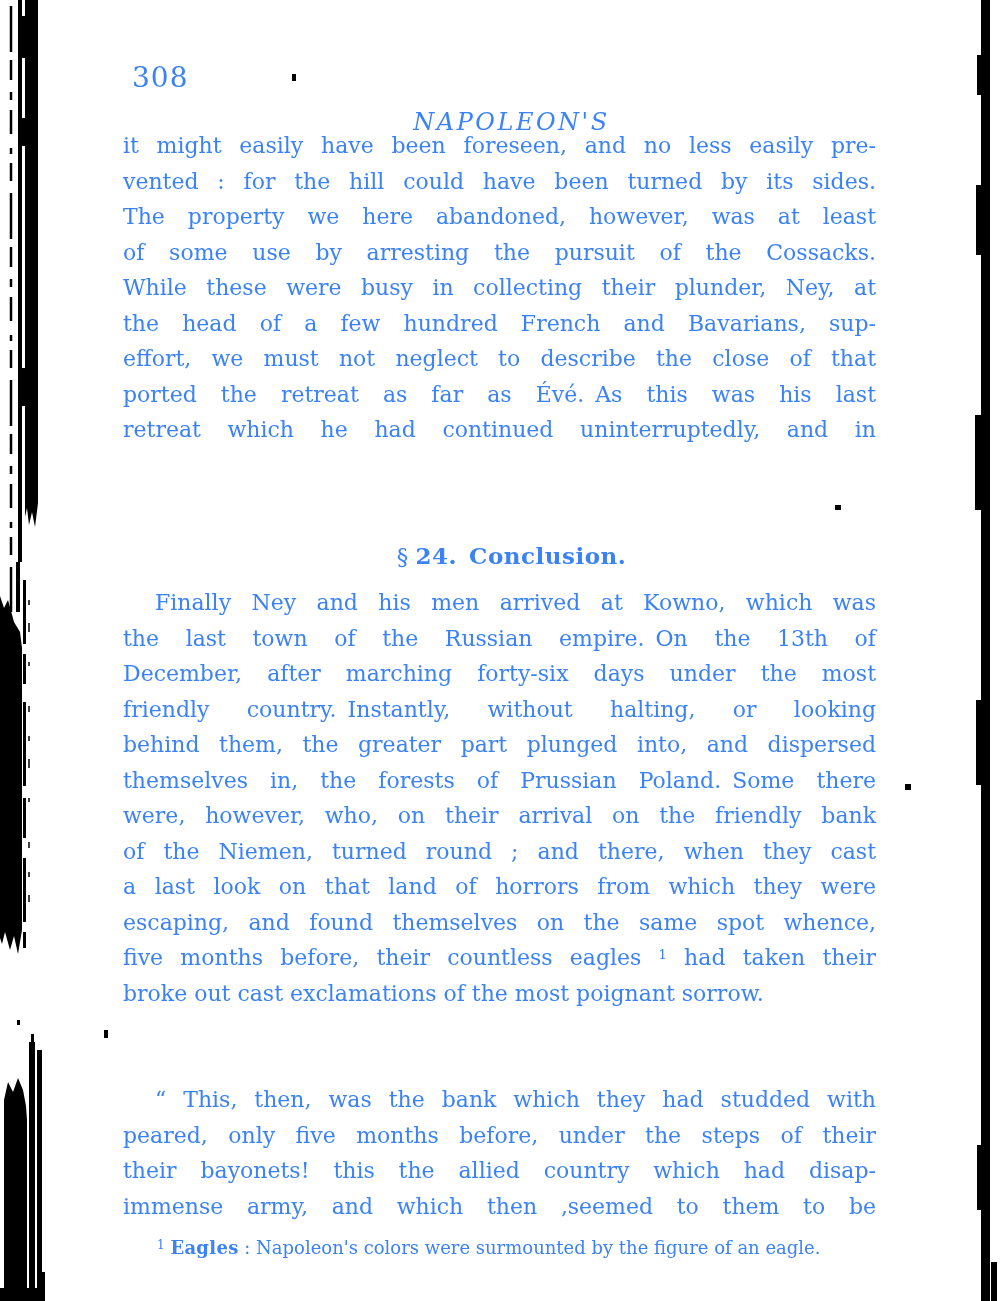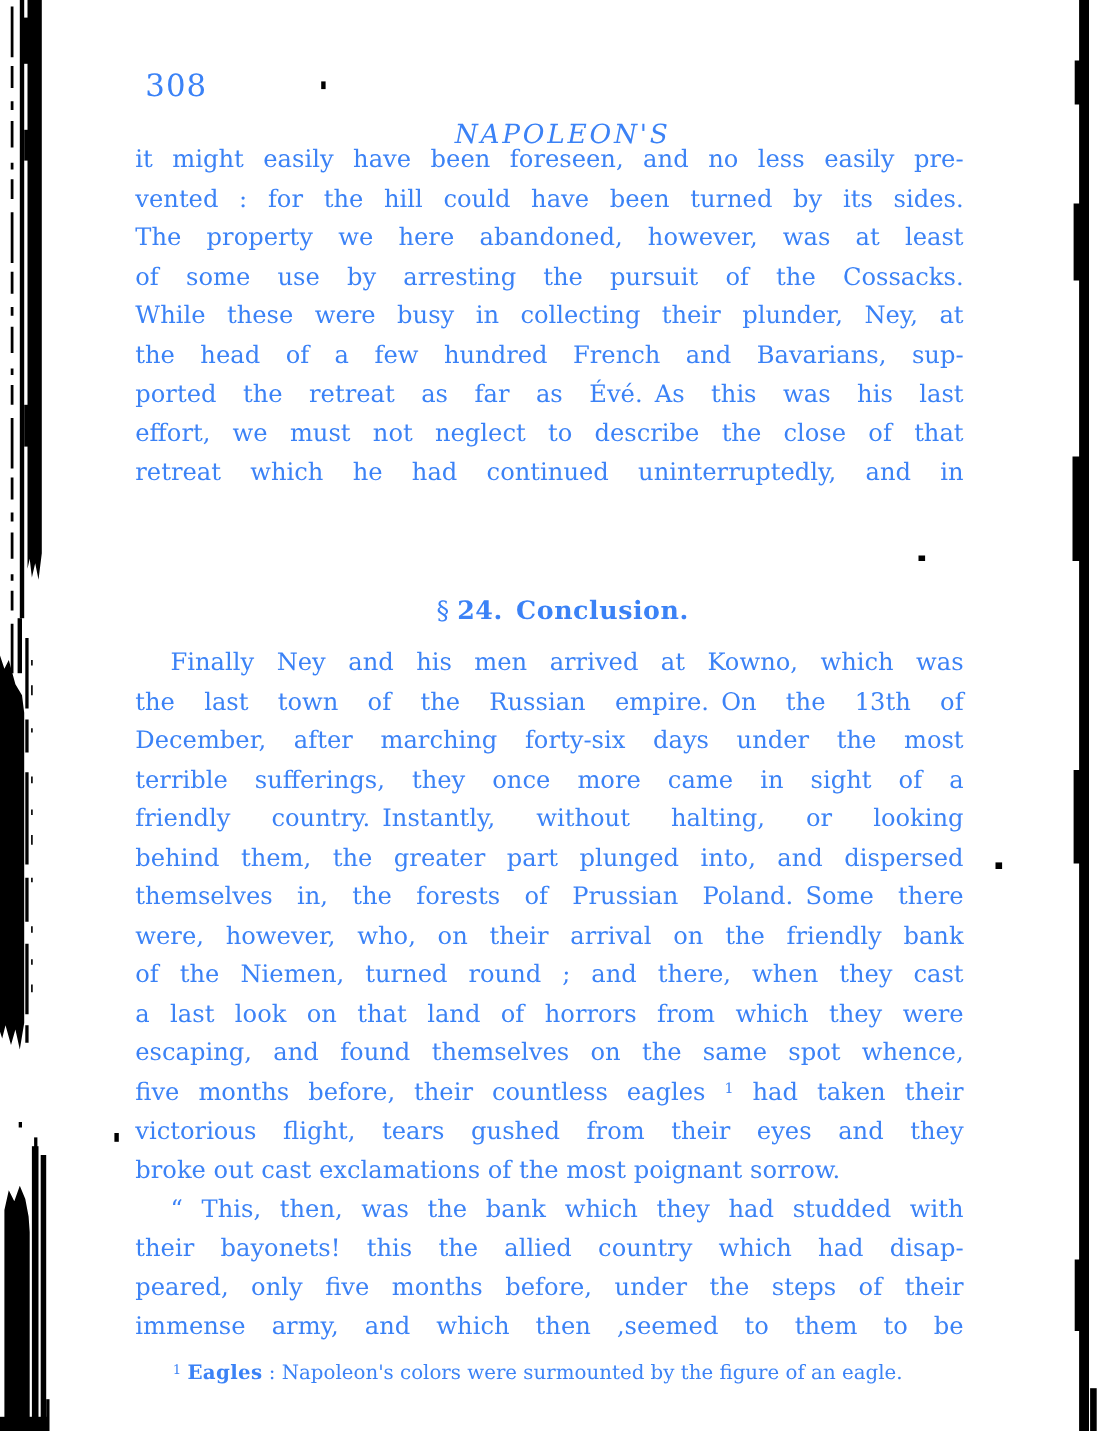--- a/index.html
+++ b/index.html
@@ -90,46 +90,44 @@
   <div class="pageno">308</div>
   <div class="runhead">NAPOLEON'S</div>
 
   <div class="block" style="top:128px">
     <div class="line">it might easily have been foreseen, and no less easily pre-</div>
     <div class="line">vented : for the hill could have been turned by its sides.</div>
     <div class="line">The property we here abandoned, however, was at least</div>
     <div class="line">of some use by arresting the pursuit of the Cossacks.</div>
     <div class="line">While these were busy in collecting their plunder, Ney, at</div>
     <div class="line">the head of a few hundred French and Bavarians, sup-</div>
+    <div class="line">effort, we must not neglect to describe the close of that</div>
     <div class="line">ported the retreat as far as Évé. As this was his last</div>
-    <div class="line">effort, we must not neglect to describe the close of that</div>
     <div class="line">retreat which he had continued uninterruptedly, and in</div>
   </div>
 
   <div class="heading"><span>§</span> <b>24. Conclusion.</b></div>
 
   <div class="block" style="top:585px">
     <div class="line ind">Finally Ney and his men arrived at Kowno, which was</div>
     <div class="line">the last town of the Russian empire. On the 13th of</div>
     <div class="line">December, after marching forty-six days under the most</div>
-    <div class="line">terrible sufferings, they once more came in sight of a</div>
     <div class="line">friendly country. Instantly, without halting, or looking</div>
     <div class="line">behind them, the greater part plunged into, and dispersed</div>
     <div class="line">themselves in, the forests of Prussian Poland. Some there</div>
     <div class="line">were, however, who, on their arrival on the friendly bank</div>
     <div class="line">of the Niemen, turned round ; and there, when they cast</div>
     <div class="line">a last look on that land of horrors from which they were</div>
     <div class="line">escaping, and found themselves on the same spot whence,</div>
     <div class="line"><span>five months before, their countless eagles </span><sup class="ref">1</sup><span> had taken their</span></div>
-    <div class="line">victorious flight, tears gushed from their eyes and they</div>
     <div class="line last">broke out cast exclamations of the most poignant sorrow.</div>
   </div>
 
   <div class="block" style="top:1082px">
     <div class="line ind">“ This, then, was the bank which they had studded with</div>
+    <div class="line">peared, only five months before, under the steps of their</div>
     <div class="line">their bayonets! this the allied country which had disap-</div>
-    <div class="line">peared, only five months before, under the steps of their</div>
     <div class="line">immense army, and which then ‚seemed to them to be</div>
   </div>
 
   <div class="footnote"><sup>1</sup> <b>Eagles</b><span> :  </span><span>Napoleon's colors were surmounted by the figure of an eagle.</span></div>
 
 </div>
 
 </body></html>

